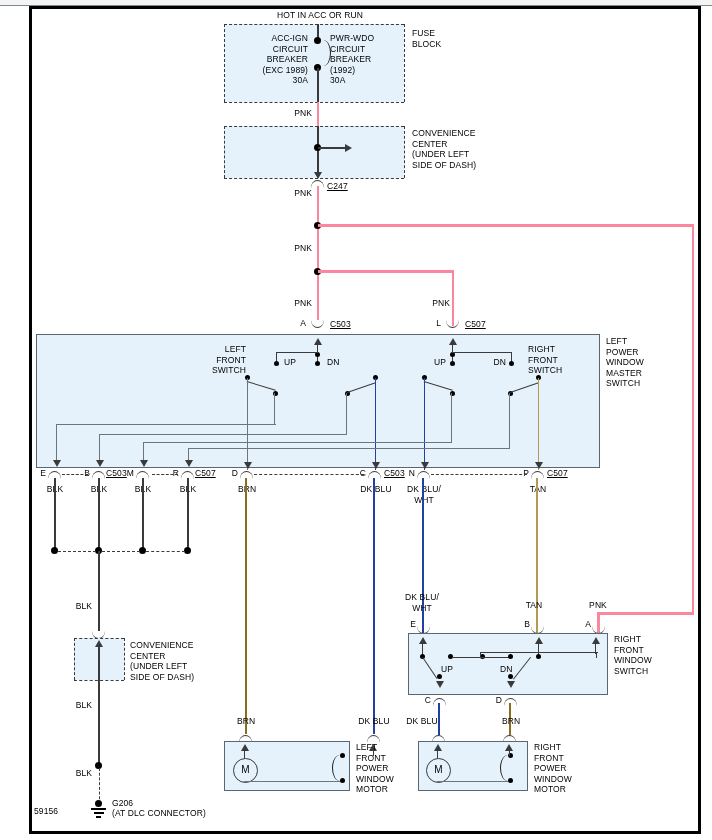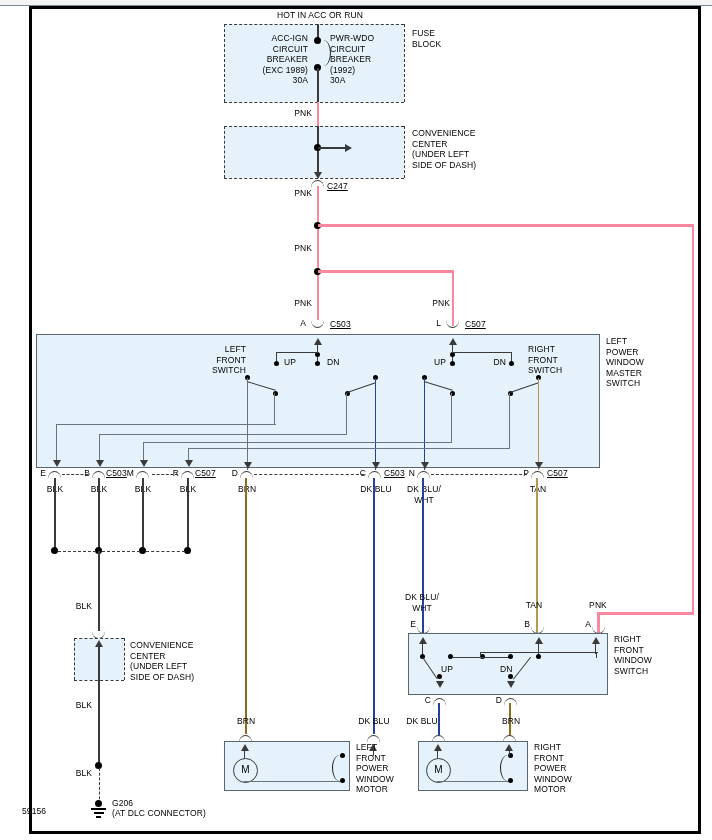--- a/index.html
+++ b/index.html
@@ -264,21 +264,21 @@
   <div class="dashlinev" style="left:98.8px;top:768px;height:36px;"></div>
   <div class="lbl r" style="left:52px;top:768px;width:40px;">BLK</div>
 
   <div class="dot" style="left:95px;top:800px;"></div>
   <div class="gnd1" style="left:91px;top:808px;"></div>
   <div class="gnd2" style="left:93.5px;top:812px;"></div>
   <div class="gnd3" style="left:96px;top:816px;"></div>
   <div class="lbl" style="left:112px;top:798px;">G206</div>
   <div class="lbl" style="left:112px;top:808px;">(AT DLC CONNECTOR)</div>
 
-  <div class="lbl" style="left:22px;top:806px;">59156</div>
+  <div class="lbl" style="left:34px;top:806px;">59156</div>
 
   <div class="wbrn" style="left:245px;top:478px;width:2.2px;height:256px;"></div>
   <div class="lbl c" style="left:222px;top:716px;width:48px;">BRN</div>
   <div class="conn" style="left:239px;top:735px;"></div>
 
   <div class="wblu" style="left:373px;top:478px;width:2.2px;height:256px;"></div>
   <div class="lbl c" style="left:348px;top:716px;width:52px;">DK BLU</div>
   <div class="conn" style="left:367px;top:735px;"></div>
 
   <div class="box solid" style="left:224px;top:741px;width:126px;height:50px;"></div>

